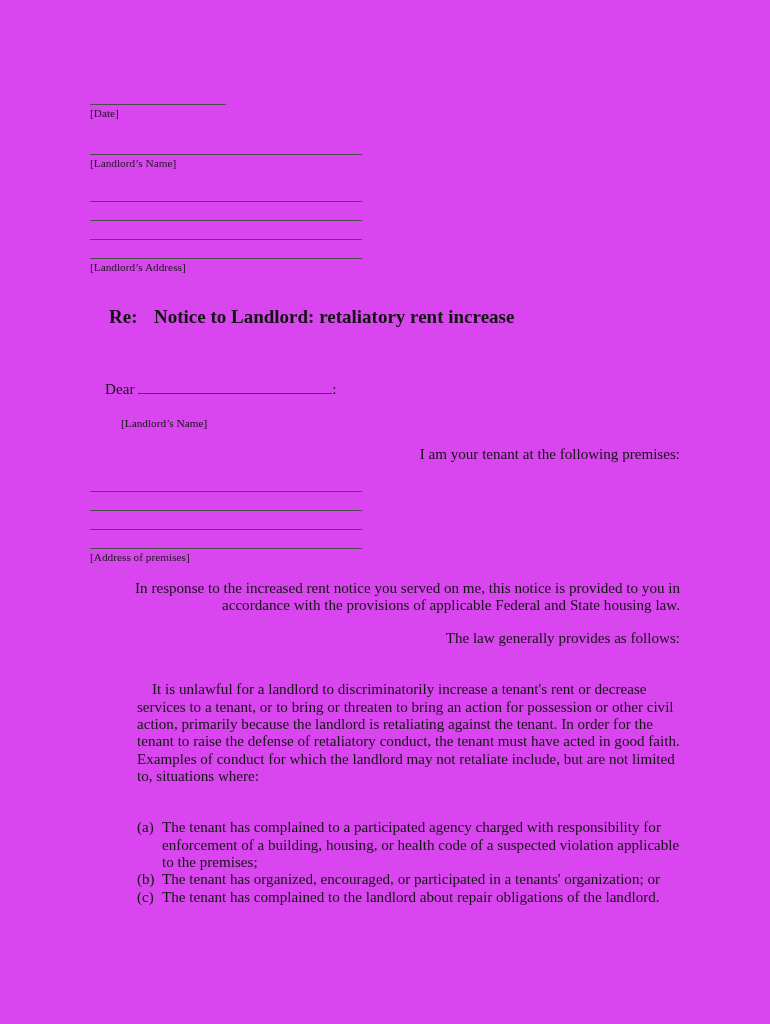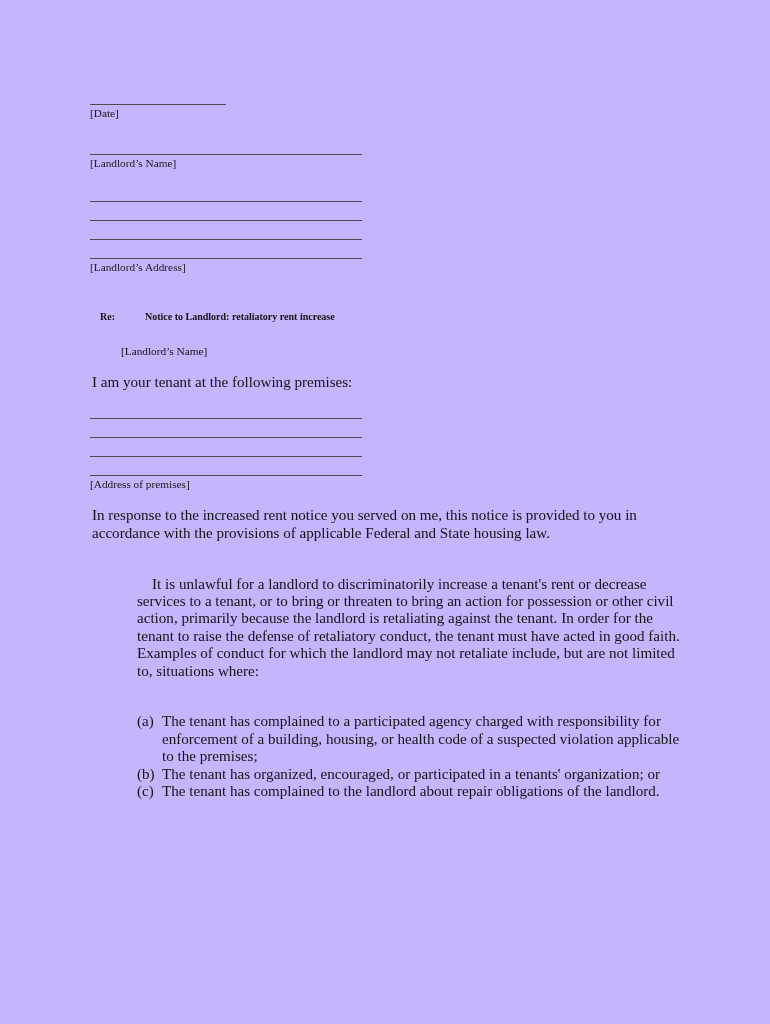--- a/index.html
+++ b/index.html
@@ -2,21 +2,21 @@
 <html><head>
 <meta charset="utf-8">
 <style>
   html, body { margin: 0; padding: 0; background: #ffffff; }
   .page {
     position: relative;
     width: 770px;
     height: 1024px;
     box-sizing: border-box;
     padding: 97px 90px 0 90px;
-    background: #c4b5fd;
+    background: #d946ef;
     font-family: "Liberation Serif", "DejaVu Serif", serif;
     font-size: 15.1px;
     line-height: 17.4px;
     color: #141414;
     overflow: hidden;
   }
   .fill-line { border-bottom: 1px solid #4c4c4c; }
   .fill-short { width: 136px; height: 7px; }
   .fill-long  { width: 272px; height: 18px; }
   .fill-stack .fill-long { height: 18px; }
@@ -25,39 +25,39 @@
     line-height: 13px;
     margin-top: 2px;
     color: #1a1a1a;
   }
   .gap-16 { margin-top: 16px; }
   .gap-14 { margin-top: 13px; }
   .gap-10 { margin-top: 9px; }
   .subject-line {
     margin-top: 16px;
     font-weight: bold;
-    font-size: 10px;
+    font-size: 19px;
     line-height: 18px;
     white-space: pre-wrap;
   }
   .subject-line .re-prefix { display: inline-block; width: 45px; }
   .salutation { margin-top: 17px; white-space: pre-wrap; }
   .salutation .sal-blank {
     display: inline-block;
     width: 194px;
     height: 15px;
     border-bottom: 1px solid #3d3d3d;
     vertical-align: baseline;
   }
   .sal-hint {
     font-size: 11.3px;
     line-height: 13px;
     margin: 1px 0 0 31px;
   }
-  .para { margin: 16px 0 0 2px; white-space: pre-wrap; }
+  .para { margin: 16px 0 0 2px; white-space: pre-wrap; text-align: right; }
   .quote-para { margin: 16px 0 0 47px; white-space: pre-wrap; }
   .law-underline { text-underline-offset: 2px; }
   .list-block { margin: 16px 0 0 47px; }
   .list-item { display: flex; }
   .list-item .marker { flex: none; width: 25px; }
   .list-item .item-text { flex: 1; white-space: pre-wrap; }
   .italic-ins { font-style: italic; }
 </style>
 </head>
 <body>
@@ -75,34 +75,38 @@
     <div class="fill-line fill-long"></div>
     <div class="fill-line fill-long"></div>
     <div class="fill-line fill-long"></div>
   </div>
   <div class="field-label">[Landlord’s Address]</div>
 
   <div class="subject-line">
     <span class="re-prefix">Re:</span><span>Notice to Landlord: retaliatory rent increase</span>
   </div>
 
+  <div class="salutation">
+    <span>Dear </span><span class="sal-blank"></span><span>:</span>
+  </div>
   <div class="sal-hint">[Landlord’s Name]</div>
 
   <div class="para">I am your tenant at the following premises:</div>
 
   <div class="fill-stack gap-10">
     <div class="fill-line fill-long"></div>
     <div class="fill-line fill-long"></div>
     <div class="fill-line fill-long"></div>
     <div class="fill-line fill-long"></div>
   </div>
   <div class="field-label">[Address of premises]</div>
 
   <div class="para">In response to the increased rent notice you served on me, this notice is provided to you in accordance with the provisions of applicable Federal and State housing law.</div>
 
+  <div class="para">The law generally provides as follows:</div>
 
   <div class="quote-para">
     <span>It is unlawful for a landlord to </span><span class="law-underline">discriminatorily increase a tenant's rent</span><span> or decrease services to a tenant, or to bring or threaten to bring an action for possession or other civil action, primarily because the landlord is retaliating against the tenant. In order for the tenant to raise the defense of retaliatory conduct, the tenant must have acted in good faith. Examples of conduct for which the landlord may not retaliate include, but are not limited to, situations where:</span>
   </div>
 
   <div class="list-block">
     <div class="list-item">
       <span class="marker">(a)</span>
       <span class="item-text">The tenant has complained to a participated agency charged with responsibility for enforcement of a building, housing, or health code of a suspected violation applicable to the premises;</span>
     </div>

